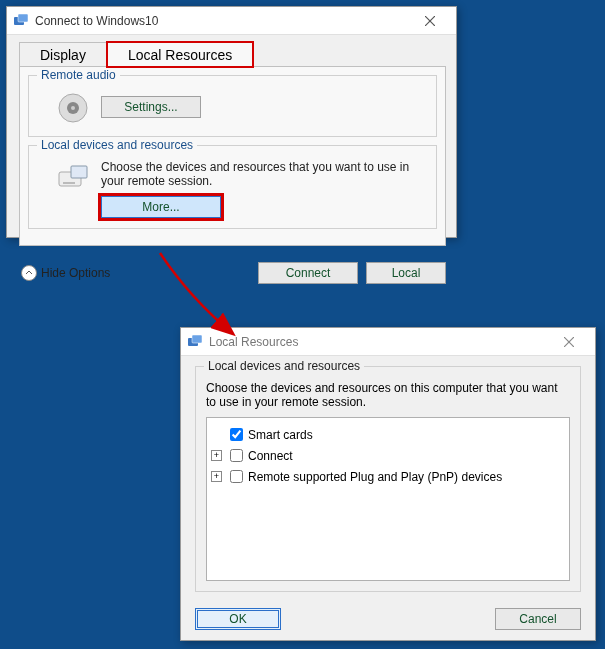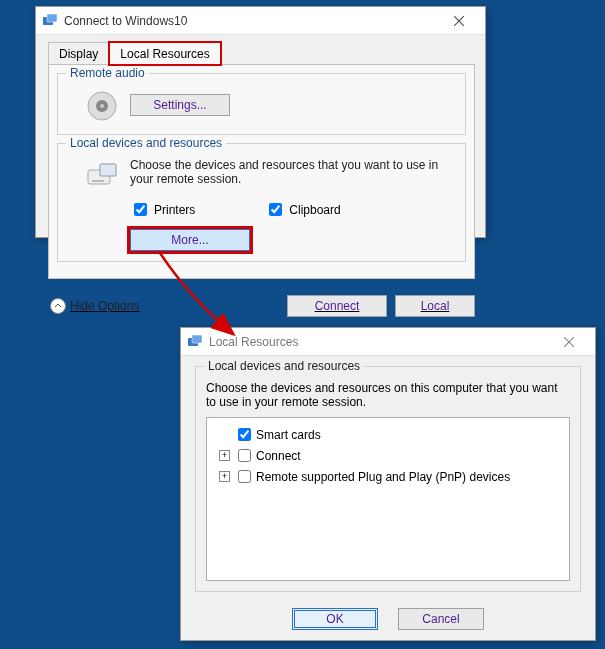--- a/index.html
+++ b/index.html
@@ -37,27 +37,27 @@
     display: flex; align-items: center; justify-content: center;
     color: #555;
     font-size: 14px;
   }
   .tabs {
     display: flex;
     padding: 6px 10px 0 12px;
     background: #f0f0f0;
   }
   .tab {
-    padding: 4px 10px;
+    padding: 4px 20px;
     border: 1px solid #c0c0c0;
     border-bottom: none;
     background: #f0f0f0;
     position: relative;
     top: 1px;
-    font-size: 12px;
+    font-size: 14px;
     cursor: default;
   }
   .tab.active {
     background: #f8f8f8;
     z-index: 2;
   }
   .tab.highlight {
     outline: 2px solid #d30000;
     outline-offset: -1px;
   }
@@ -100,21 +100,21 @@
   }
   .btn {
     display: inline-flex;
     align-items: center;
     justify-content: center;
     min-width: 100px;
     height: 22px;
     border: 1px solid #a0a0a0;
     background: #e9e9e9;
     font-size: 12px;
-    color: #4c1d95;
+    color: #14532d;
     padding: 0 10px;
     cursor: default;
   }
   .btn.primary {
     border: 1px solid #2a6fc9;
     background: #e4f0fb;
     outline: 1px solid #2a6fc9;
     outline-offset: -3px;
   }
   .btn.highlight {
@@ -132,21 +132,20 @@
   .chk {
     display: flex; align-items: center; gap: 4px;
   }
   .chk input { width: 13px; height: 13px; }
   .btn-row { margin-left: 46px; }
   .footer {
     display: flex;
     align-items: center;
     padding: 6px 10px 10px 14px;
     gap: 8px;
-    text-decoration: underline;
   }
   .footer .spacer { flex: 1; }
   .hide-opt {
     display: flex; align-items: center; gap: 4px;
     font-size: 12px;
     color: #222;
   }
   .circle-btn {
     width: 16px; height: 16px; border: 1px solid #888; border-radius: 50%;
     display: inline-flex; align-items: center; justify-content: center;
@@ -178,53 +177,53 @@
     background: #f0f0f0;
     padding: 0 4px;
     font-size: 12px;
     color: #222;
   }
   .tree-box {
     margin-top: 8px;
     border: 1px solid #b0b0b0;
     background: #fff;
     flex: 1;
-    padding: 6px 8px;
+    padding: 6px 0;
     font-size: 12px;
     overflow: auto;
   }
   .tree-item {
     display: flex; align-items: center; gap: 2px;
     padding: 1px 4px;
   }
   .expander {
     width: 11px; height: 11px;
     border: 1px solid #888;
     display: inline-flex; align-items: center; justify-content: center;
     font-size: 9px; line-height: 1;
     margin-right: 2px;
     background: #fff;
   }
   .expander.empty { border: none; background: transparent; }
   .btns2 {
-    display: flex; justify-content: center; gap: 20px;
+    display: flex; justify-content: space-between; gap: 20px;
     margin-top: 16px;
   }
   
   .arrow {
     position: absolute;
     pointer-events: none;
     z-index: 50;
   }
   svg { display: block; }
 </style>
 </head>
 <body>
 
-<div class="window" style="left:6px; top:6px; width:451px; height:232px;margin-left:29px;">
+<div class="window" style="left:6px; top:6px; width:451px; height:232px;">
   <div class="titlebar">
     <span class="app-icon">
       <svg width="16" height="16">
           <rect x="1" y="4" width="10" height="8" rx="1" fill="#3b77c4"></rect>
           <rect x="5" y="1" width="10" height="8" rx="1" fill="#6aa2e6" stroke="#fff" stroke-width="0.5"></rect>
         </svg>
     </span>
     <span class="title">Connect to Windows10</span>
     <span class="close">
       <svg width="10" height="10">
@@ -262,30 +261,20 @@
       <span class="group-title">Local devices and resources</span>
       <div class="row">
         <span class="icon-box">
           <svg width="36" height="36">
               <rect x="4" y="12" width="22" height="14" rx="2" fill="#eee" stroke="#aaa"></rect>
               <rect x="16" y="6" width="16" height="12" rx="1" fill="#dfe8f5" stroke="#89a"></rect>
               <rect x="8" y="22" width="12" height="2" fill="#bbb"></rect>
             </svg>
         </span>
         <div class="desc">Choose the devices and resources that you want to use in your remote session.</div>
-      </div>
-      <div class="checks">
-        <label class="chk">
-          <input type="checkbox" checked="" style="">
-          <span>Printers</span>
-        </label>
-        <label class="chk">
-          <input type="checkbox" checked="" style="">
-          <span>Clipboard</span>
-        </label>
       </div>
       <div class="btn-row">
         <span class="btn highlight" style="min-width:120px">More...</span>
       </div>
     </div>
   </div>
 
   <div class="footer">
     <span class="hide-opt">
       <span class="circle-btn">

